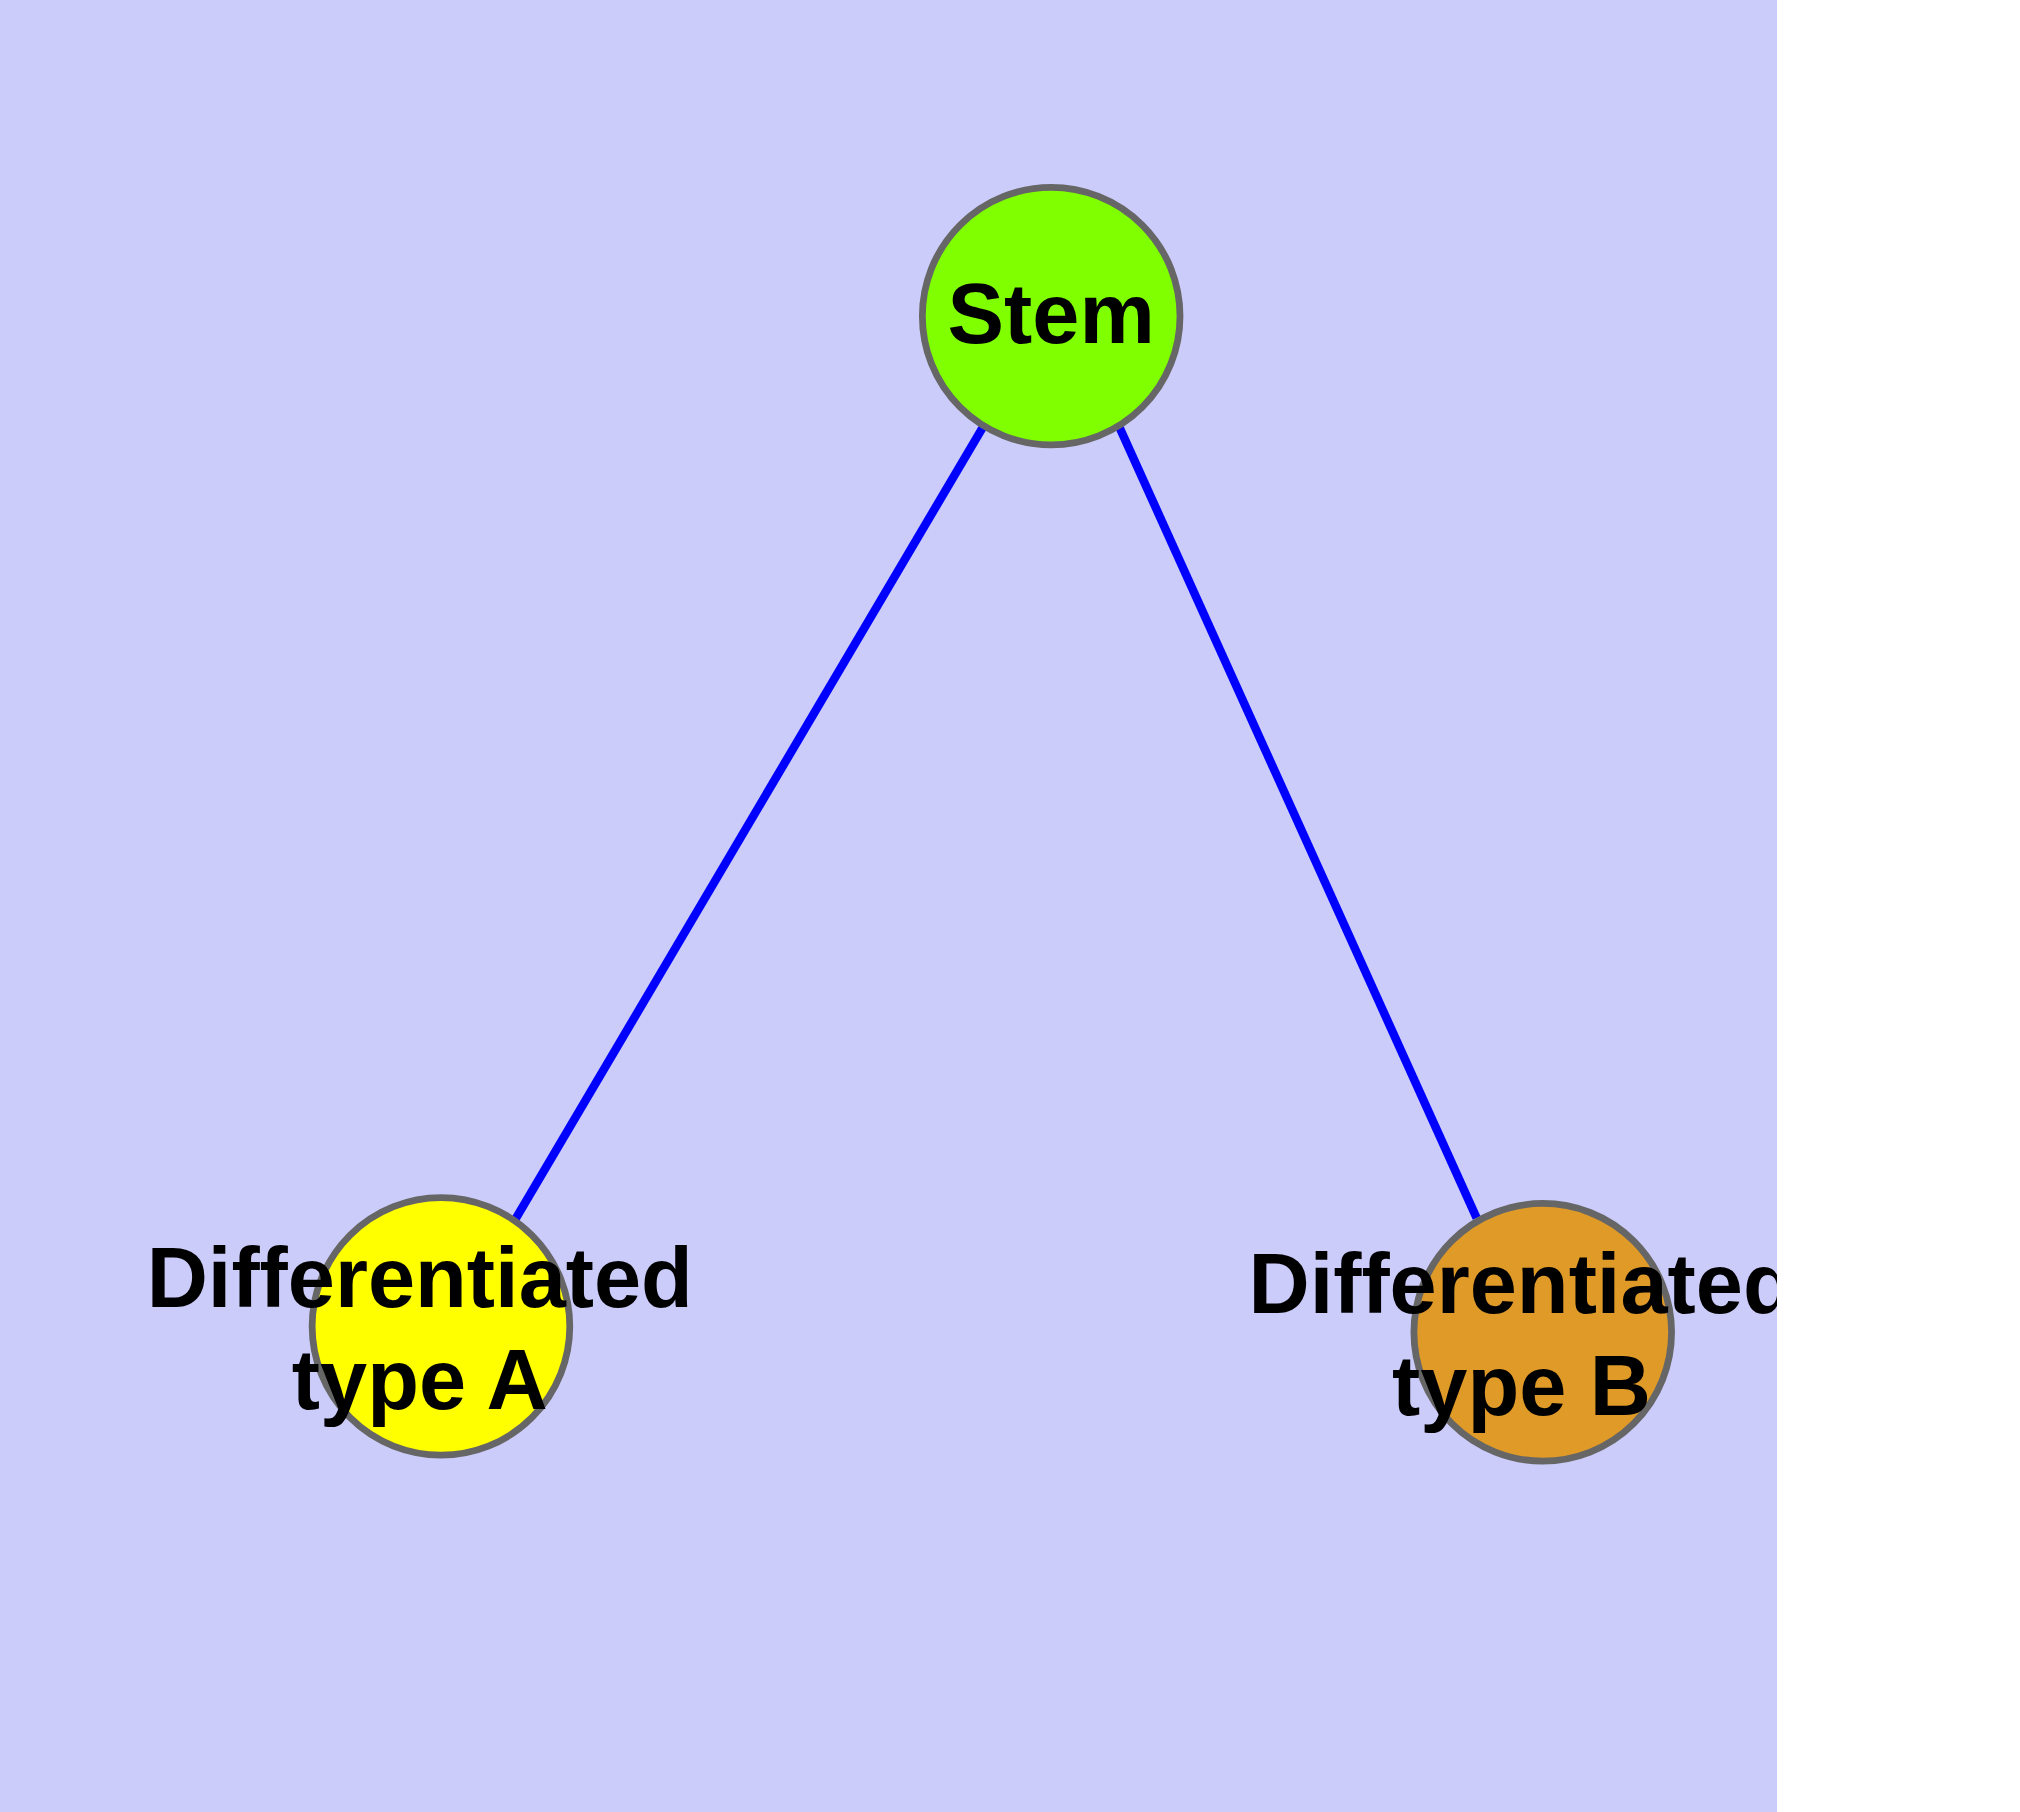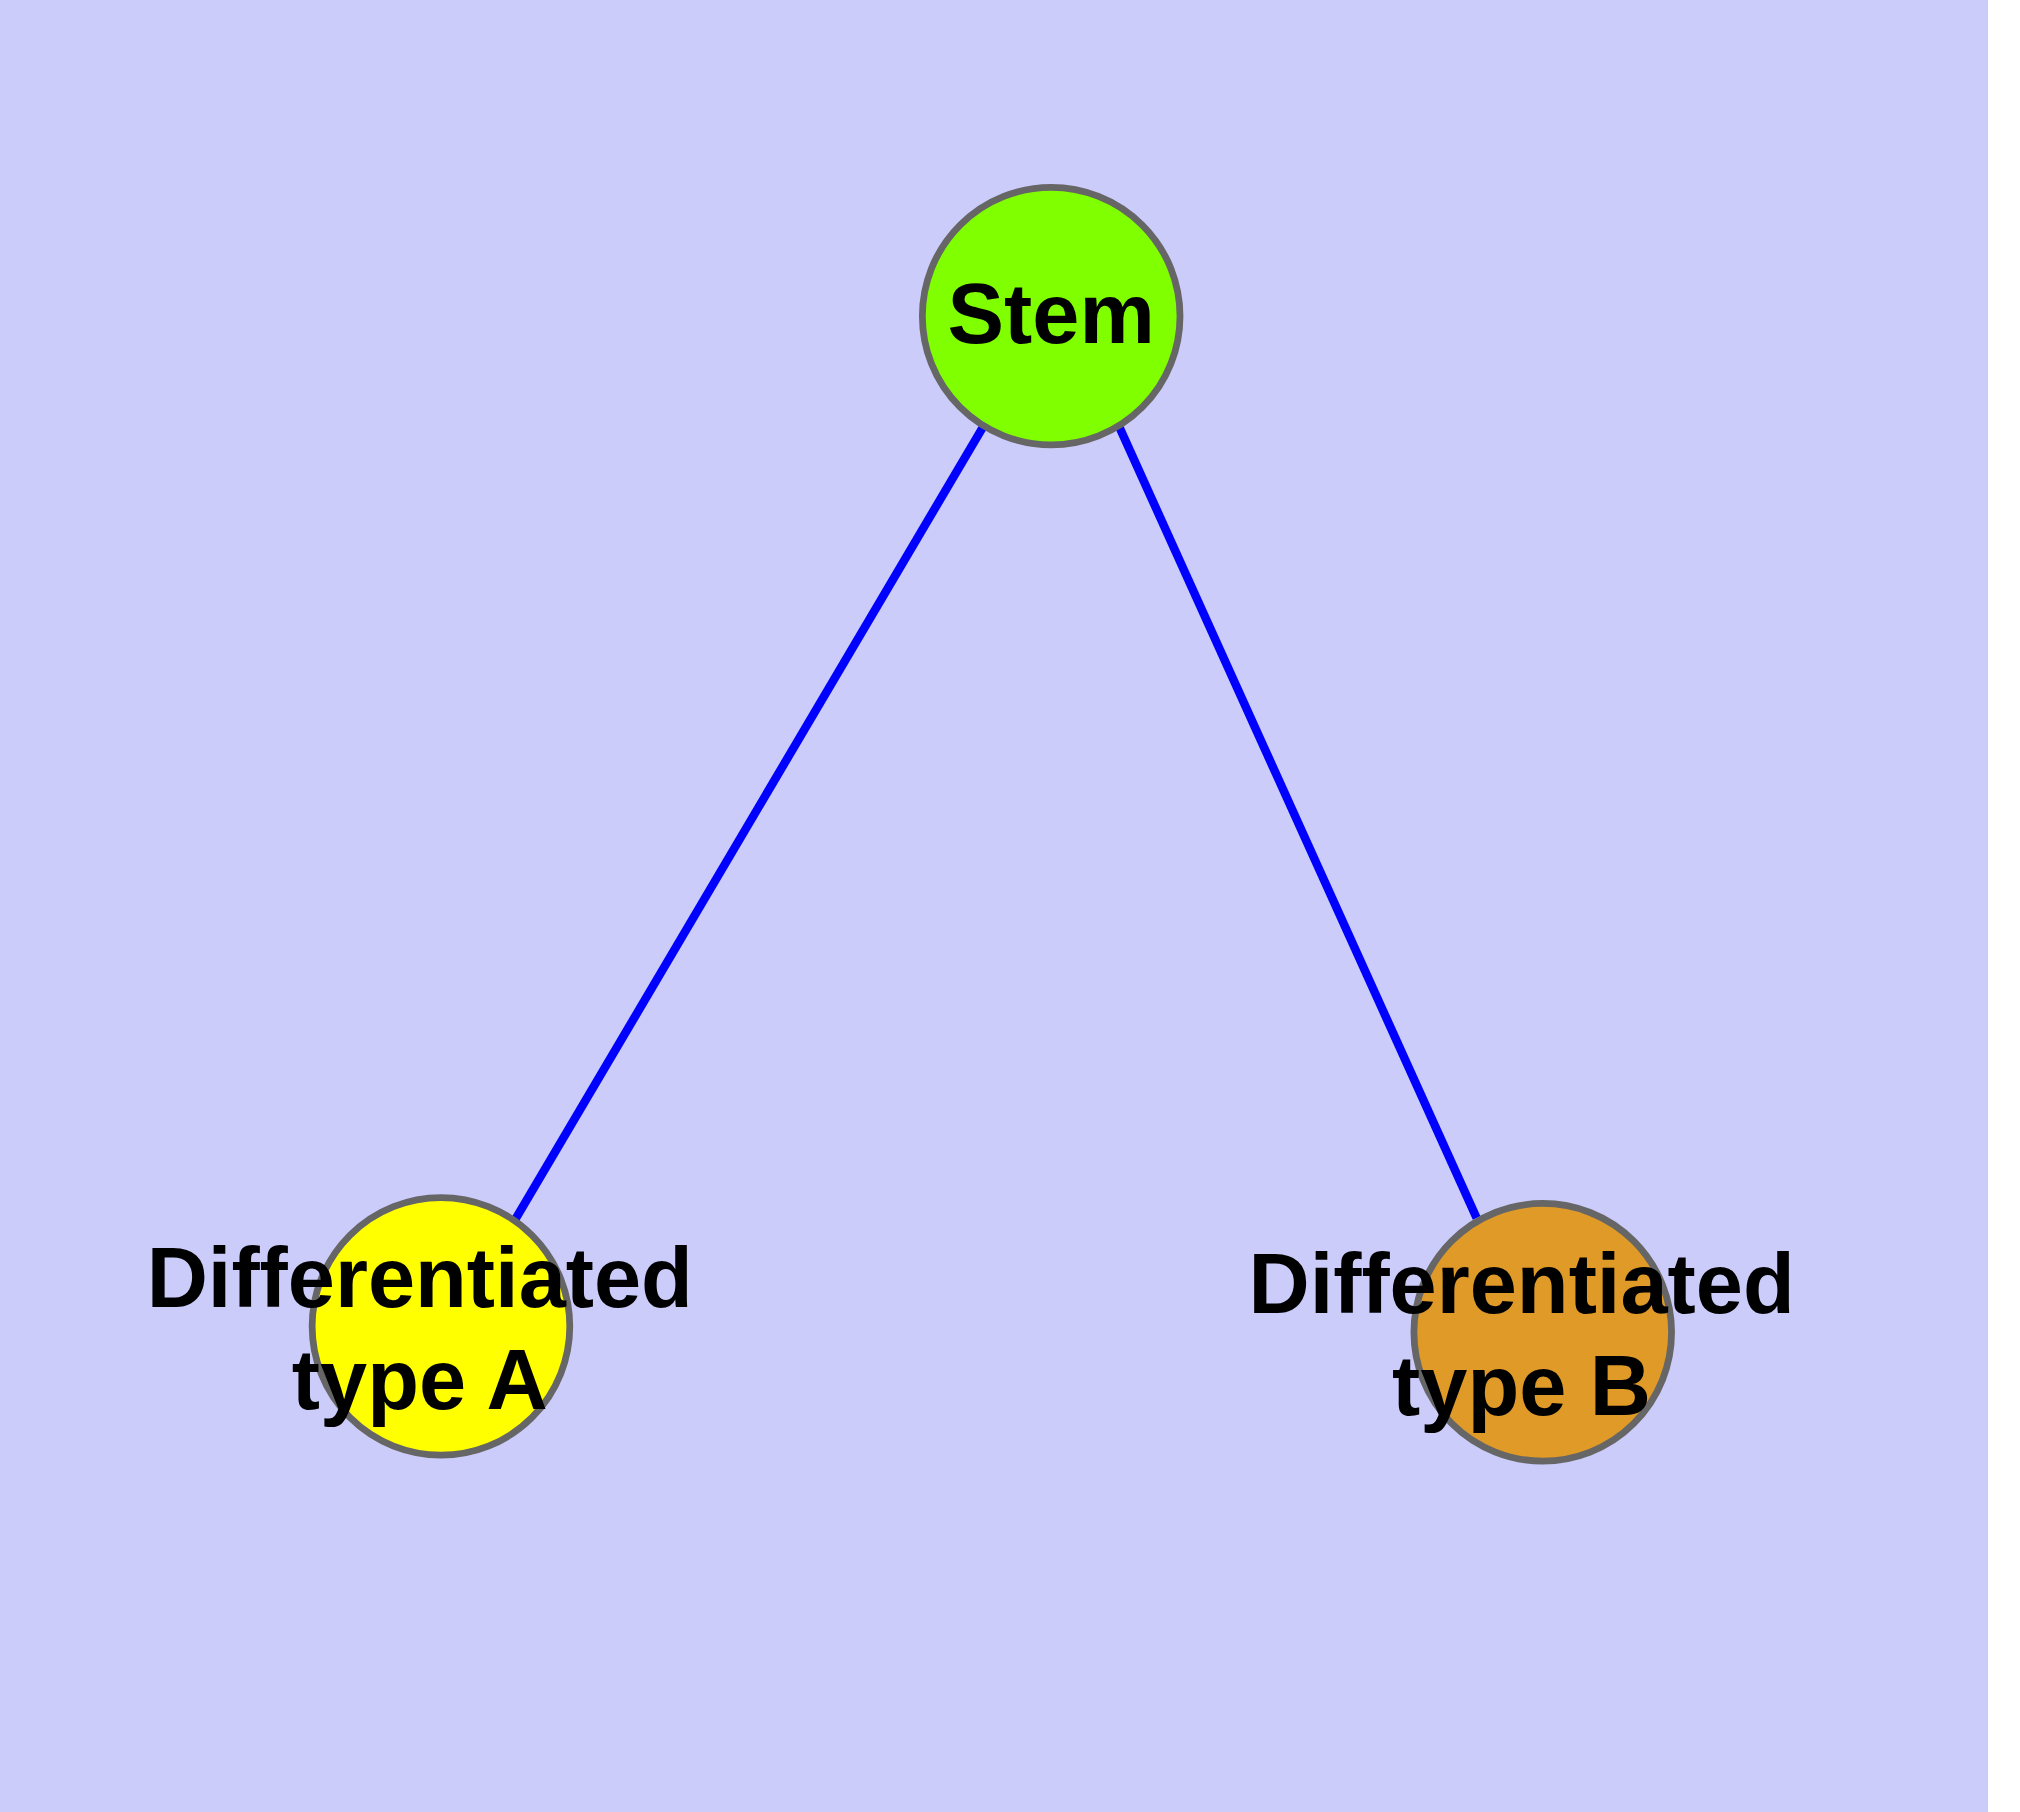--- a/index.html
+++ b/index.html
@@ -28,21 +28,21 @@
     font-weight: bold;
     fill: #000000;
     text-anchor: middle;
     dominant-baseline: middle;
     paint-order: normal;
   }
 </style>
 </head>
 <body>
 
-<div id="canvas" style="width: 1988px; height: 1812px; background: rgb(204, 204, 251); text-decoration: underline;">
+<div id="canvas" style="width: 1777px; height: 1812px; background: rgb(204, 204, 251); text-decoration: underline;">
 
   <svg id="graph-svg" viewBox="0 0 2384 2138" xmlns="http://www.w3.org/2000/svg" style="width: 2021px; height: 1812px;">
 
     <rect x="0" y="0" width="2384" height="2138" fill="#ccccfb"></rect>
 
     <g>
       <line x1="1160" y1="503" x2="607" y2="1440" stroke="#0000ff" stroke-width="10" stroke-linecap="butt"></line>
       <line x1="1320" y1="503" x2="1742" y2="1437" stroke="#0000ff" stroke-width="10" stroke-linecap="butt"></line>
     </g>
 

